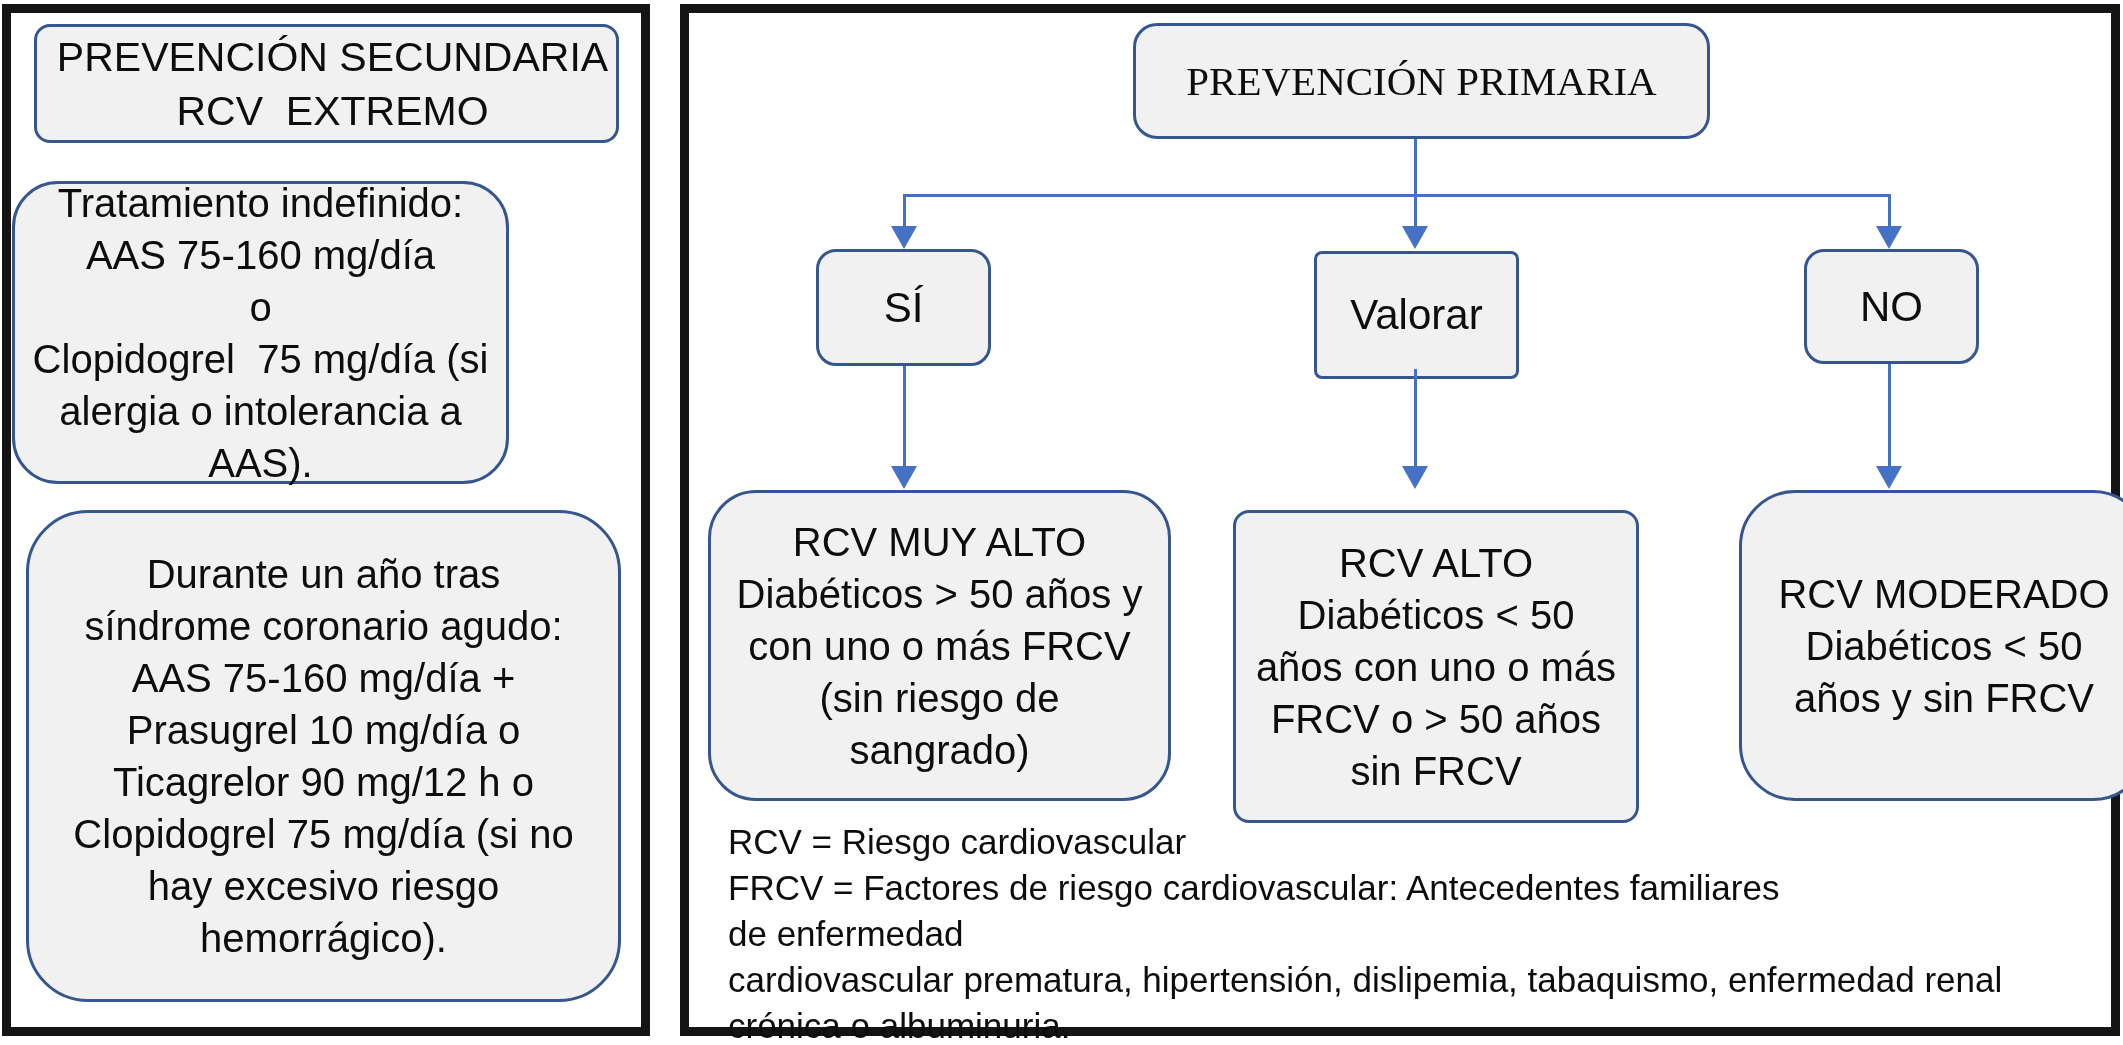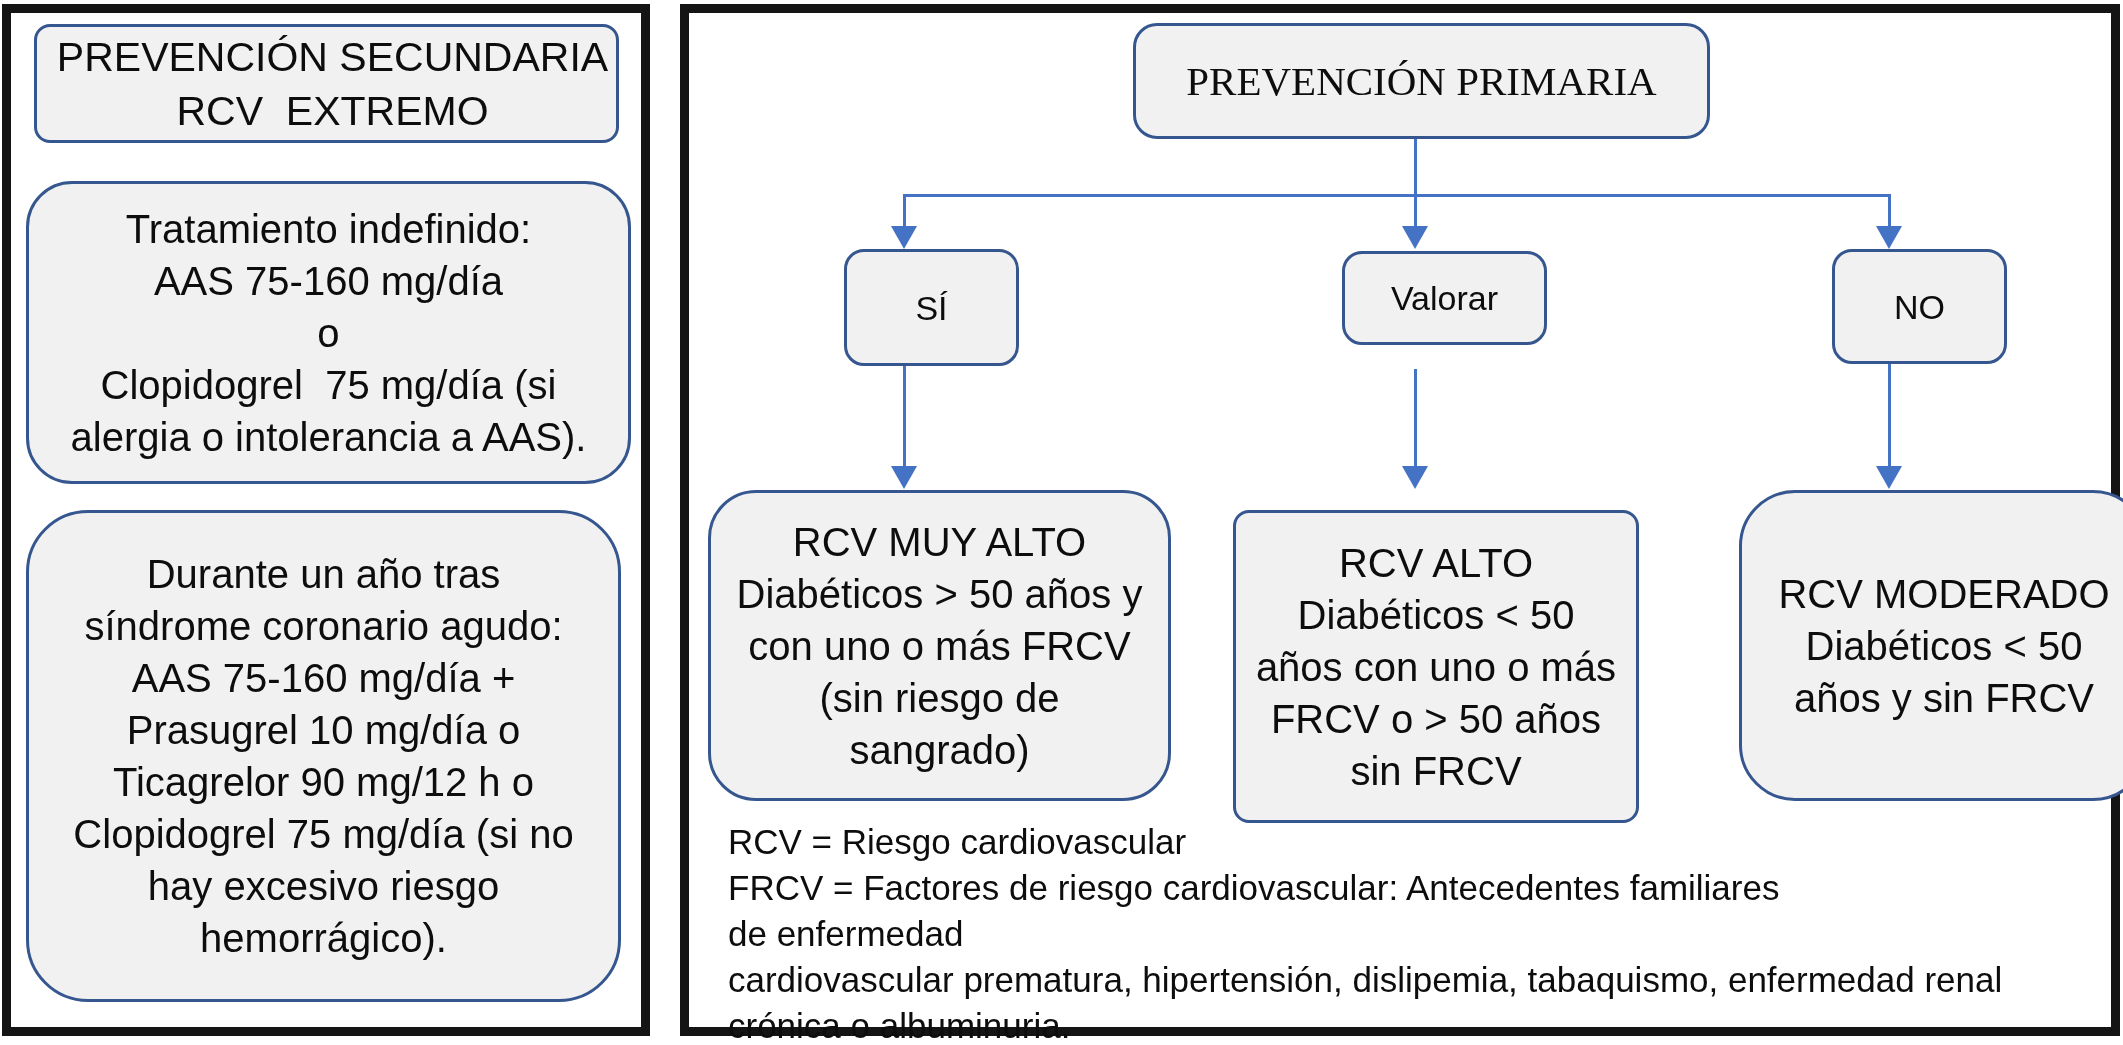--- a/index.html
+++ b/index.html
@@ -11,21 +11,21 @@
     position:absolute;background:#ffffff;border:9px solid #141414;
     box-sizing:border-box;
   }
   .rbox{
     position:absolute;background:#f1f1f2;border:3px solid #35568e;
     box-sizing:border-box;display:flex;align-items:center;justify-content:center;
     text-align:center;white-space:pre-wrap;
   }
   .boxtext{font-size:40px;line-height:52px;}
   .titletext{font-size:41px;line-height:54px;}
-  .smalltext{font-size:34px;line-height:48px;margin-left:28px;}
+  .smalltext{font-size:42px;line-height:48px;}
   .conn{position:absolute;background:#4472c4;}
   .arrowhead{
     position:absolute;width:0;height:0;
     border-left:13px solid transparent;border-right:13px solid transparent;
     border-top:23px solid #4472c4;
   }
   .footnote{
     position:absolute;font-size:35px;line-height:46px;color:#0d0d0d;
     white-space:pre-wrap;text-align:left;
   }
@@ -33,21 +33,21 @@
 </head>
 <body>
 
 <div class="panel" style="left:2px;top:4px;width:648px;height:1032px;">
 
   <div class="rbox titletext" style="left:23px;top:11px;width:585px;height:119px;border-radius:16px;padding-left:12px;">
     <span>PREVENCIÓN SECUNDARIA
 RCV  EXTREMO</span>
   </div>
 
-  <div class="rbox boxtext" style="left:15px;top:168px;width:605px;height:303px;border-radius:46px;">
+  <div class="rbox boxtext" style="left:1px;top:168px;width:497px;height:303px;border-radius:46px;">
     <span>Tratamiento indefinido:
 AAS 75-160 mg/día
 o
 Clopidogrel  75 mg/día (si
 alergia o intolerancia a AAS).</span>
   </div>
 
   <div class="rbox boxtext" style="left:15px;top:497px;width:595px;height:492px;border-radius:62px;">
     <span>Durante un año tras
 síndrome coronario agudo:
@@ -75,21 +75,21 @@
   <div class="conn" style="left:725px;top:181px;width:3px;height:34px;"></div>
   <div class="arrowhead" style="left:713px;top:213px;"></div>
 
   <div class="conn" style="left:1199px;top:181px;width:3px;height:34px;"></div>
   <div class="arrowhead" style="left:1187px;top:213px;"></div>
 
   <div class="rbox smalltext" style="left:127px;top:236px;width:175px;height:117px;border-radius:20px;">
     <span>SÍ</span>
   </div>
 
-  <div class="rbox smalltext" style="left:625px;top:238px;width:205px;height:94px;border-radius:20px;text-align:center;">
+  <div class="rbox smalltext" style="left:625px;top:238px;width:205px;height:128px;border-radius:8px;text-align:center;">
     <span>Valorar</span>
   </div>
 
   <div class="rbox smalltext" style="left:1115px;top:236px;width:175px;height:115px;border-radius:20px;">
     <span>NO</span>
   </div>
 
   <div class="conn" style="left:214px;top:353px;width:3px;height:102px;"></div>
   <div class="arrowhead" style="left:202px;top:453px;"></div>
 

